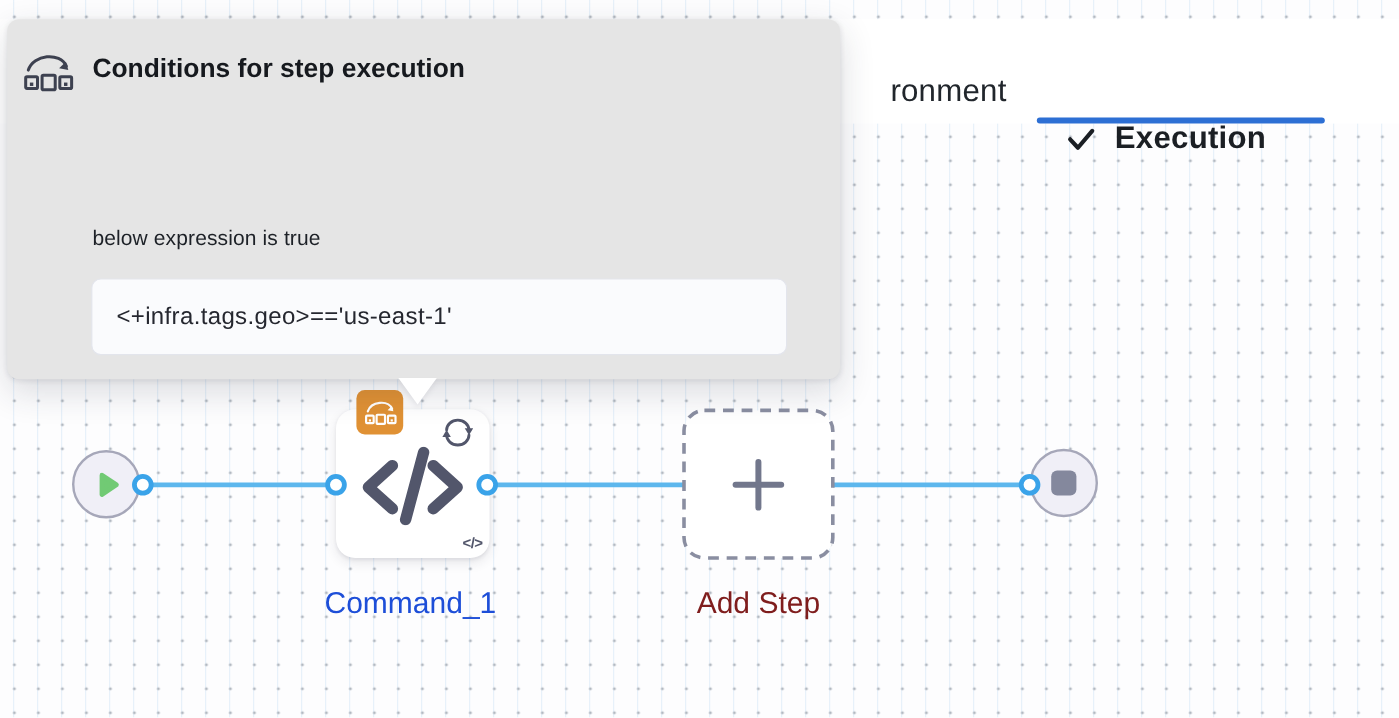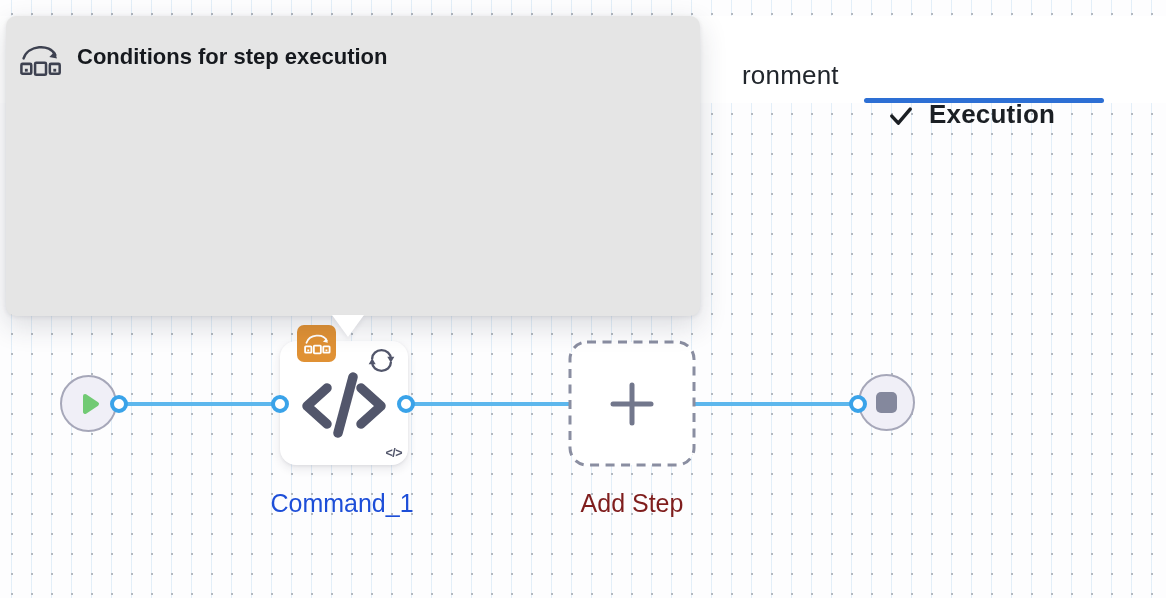--- a/index.html
+++ b/index.html
@@ -201,14 +201,18 @@
       <rect x="3" y="20" width="9" height="9" rx="1"></rect>
       <rect x="15.5" y="19" width="10" height="11" rx="1"></rect>
       <rect x="29" y="20" width="9" height="9" rx="1"></rect>
       <path d="M 5 15 C 9 3, 29 1, 34 12" stroke-linecap="round"></path>
     </g>
     <path d="M 35.5 15 L 28.5 13.6 L 33.6 8.6 Z" fill="#3d4150"></path>
     <rect x="6.2" y="24.5" width="2.6" height="2.6" fill="#3d4150"></rect>
     <rect x="32.2" y="24.5" width="2.6" height="2.6" fill="#3d4150"></rect>
   </svg>
   <div class="pop-title">Conditions for step execution</div>
+  <div class="pop-sub">below expression is true</div>
+  <div class="expr-box">
+    <span>&lt;+infra.tags.geo&gt;=='us-east-1'</span>
+  </div>
   <div class="caret"></div>
 </div>
 
 </body></html>

